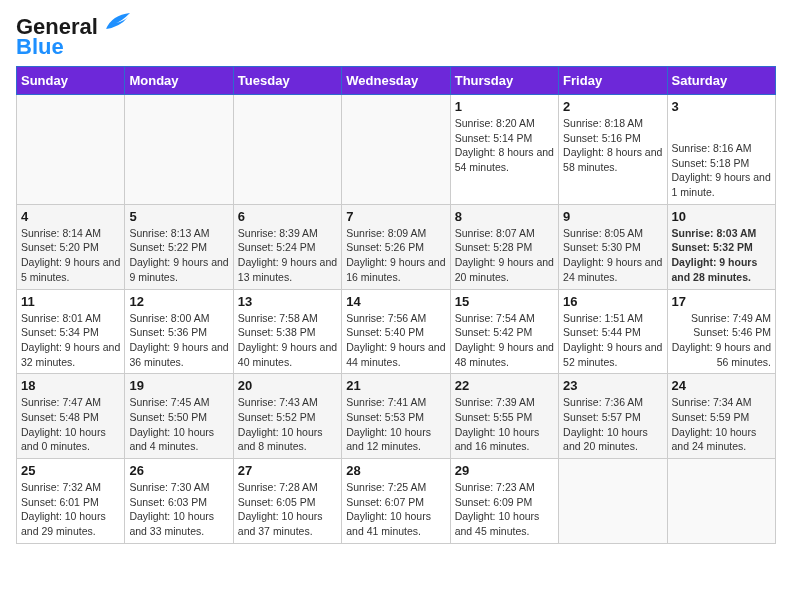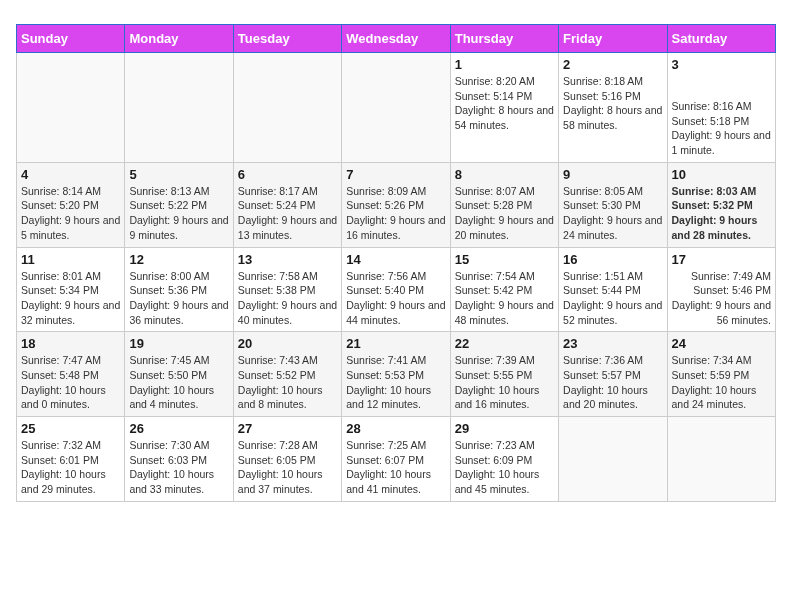--- a/index.html
+++ b/index.html
@@ -33,21 +33,21 @@
     .location-title {
       font-size: 16px;
       color: #333;
     }
     table {
       width: 100%;
       border-collapse: collapse;
       font-size: 11px;
     }
     thead tr th {
-      background-color: #d946ef;
+      background-color: #6d28d9;
       color: #fff;
       padding: 6px 4px;
       text-align: left;
       font-size: 13px;
       font-weight: bold;
       border: 1px solid #2e6bcd;
     }
     tbody tr td {
       border: 1px solid #ccc;
       vertical-align: top;
@@ -70,20 +70,33 @@
       color: #333;
       font-size: 10.5px;
       line-height: 1.4;
     }
     .empty { background: #f9f9f9; }
   </style>
 </head>
 <body>
 
 <div class="header-area">
+  <div class="logo">
+    <div style="display:flex;align-items:center;">
+      <div style="font-size:22px;font-weight:bold;color:#1a1a1a;line-height:1;">
+        <span>General</span>
+      </div>
+      <div style="margin-left:4px;margin-top:-4px;">
+        <svg width="28" height="20" viewBox="0 0 28 20">
+          <path d="M4 16 Q10 2 28 0 Q20 8 14 10 Q22 8 26 4 Q18 14 4 16Z" fill="#1e90ff"></path>
+        </svg>
+      </div>
+    </div>
+    <div style="font-size:22px;font-weight:bold;color:#1e90ff;line-height:1;margin-top:-2px;">Blue</div>
+  </div>
 </div>
 
 <table>
   <thead>
     <tr id="header-row">
     <th>Sunday</th>
         <th>Monday</th>
         <th>Tuesday</th>
         <th>Wednesday</th>
         <th>Thursday</th>
@@ -124,21 +137,21 @@
 Daylight: 9 hours and 5 minutes.</div>
         </td>
         <td>
           <span class="day-num">5</span>
           <div class="day-info" style="white-space: pre-line;">Sunrise: 8:13 AM
 Sunset: 5:22 PM
 Daylight: 9 hours and 9 minutes.</div>
         </td>
         <td>
           <span class="day-num">6</span>
-          <div class="day-info" style="white-space: pre-line;">Sunrise: 8:17 AM
+          <div class="day-info" style="white-space: pre-line;">Sunrise: 8:39 AM
 Sunset: 5:24 PM
 Daylight: 9 hours and 13 minutes.</div>
         </td>
         <td>
           <span class="day-num">7</span>
           <div class="day-info" style="white-space: pre-line;">Sunrise: 8:09 AM
 Sunset: 5:26 PM
 Daylight: 9 hours and 16 minutes.</div>
         </td>
         <td>

